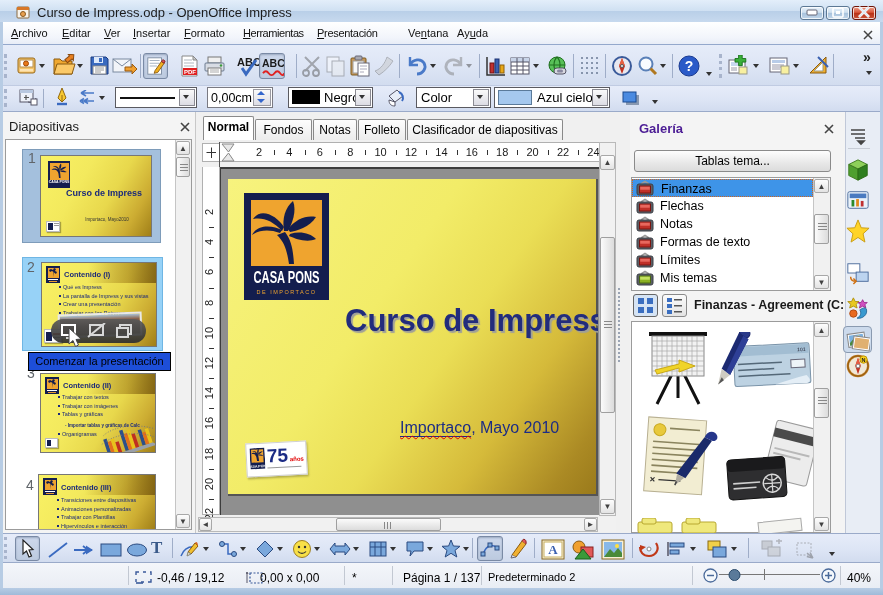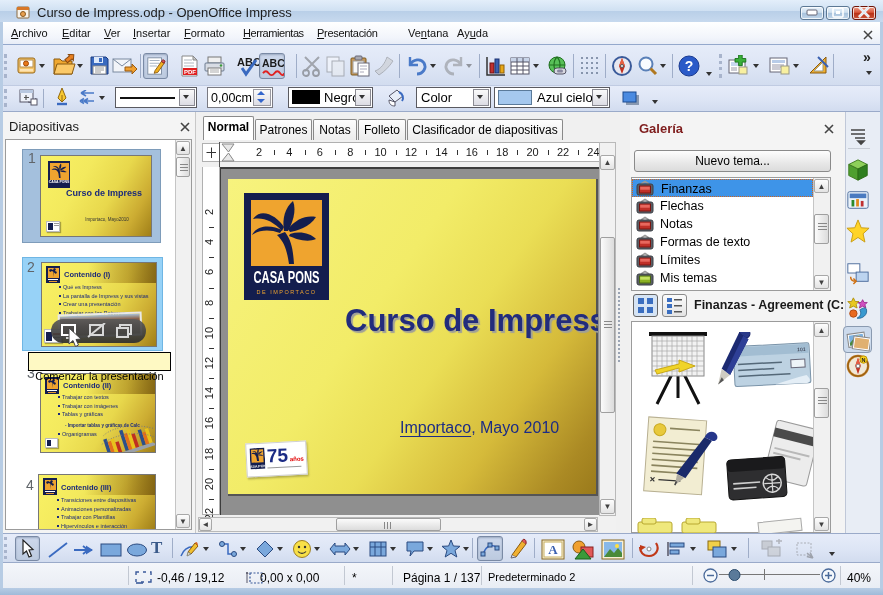--- a/index.html
+++ b/index.html
@@ -51,28 +51,28 @@
 .tab{position:absolute;top:119px;height:21px;background:linear-gradient(#fdfdfd,#ececec);border:1px solid #898989;border-bottom:none;font-size:12px;text-align:center;padding-top:3px;border-radius:2px 2px 0 0}
 #tab-normal{top:116px;height:24px;background:#fff;font-weight:bold;z-index:2}
 #hruler{left:220px;top:142px;width:380px;height:20px;background:#fff;border:1px solid #b0b0b0;border-left:none}
 #vruler{left:202px;top:167px;width:18px;height:348px;background:#fff;border:1px solid #b0b0b0;border-top:none}
 #rcorner{left:202px;top:143px;width:18px;height:19px;background:#fff;border:1px solid #b0b0b0}
 .rnum{position:absolute;font-size:11px;color:#1a1a1a}
 #canvas{left:220px;top:167px;width:380px;height:348px;background:#8f8f8f;border-top:2px solid #3c3c3c;border-left:1px solid #3c3c3c}
 #slide{left:228px;top:179px;width:370px;height:317px;background:linear-gradient(125deg,#f7f37e 0%,#f2ec68 40%,#eade55 58%,#d5ba3a 76%,#ab8a24 92%,#9a7a1b 100%);border-right:2px solid #555;border-bottom:2px solid #555}
 #slide-title{left:345px;top:303px;font-size:31px;font-weight:bold;color:#222c7c;text-shadow:2px 2px 1px #a0a097;white-space:nowrap;width:253px;overflow:hidden}
 #slide-sub{left:400px;top:419px;font-size:16px;color:#1c2c85;white-space:nowrap}
-#slide-sub .wavy{text-decoration-style:wavy;text-decoration-color:#e00000;text-decoration-thickness:1px;text-underline-offset:2px}
+#slide-sub .wavy{text-decoration:underline;text-decoration-style:wavy;text-decoration-color:#e00000;text-decoration-thickness:1px;text-underline-offset:2px}
 
 .sb{background:#f1f1f1;border:1px solid #b9b9b9}
 .sbtn{position:absolute;background:linear-gradient(#fdfdfd,#e3e3e3);border:1px solid #a8a8a8;border-radius:2px;display:flex;align-items:center;justify-content:center;font-size:8px;color:#404040}
 .sthumb{position:absolute;background:linear-gradient(90deg,#fbfbfb,#dcdcdc);border:1px solid #9f9f9f;border-radius:2px}
 .sthumbh{position:absolute;background:linear-gradient(#fbfbfb,#dcdcdc);border:1px solid #9f9f9f;border-radius:2px}
 
-#gal-title{left:639px;top:121px;font-size:13px;font-weight:bold;color:#7f1d1d}
+#gal-title{left:639px;top:121px;font-size:13px;font-weight:bold;color:#4c1d95}
 #gal-btn{left:634px;top:150px;width:197px;height:22px;background:linear-gradient(#fdfdfd,#e8e8e8 60%,#dcdcdc);border:1px solid #8a8a8a;border-radius:3px;text-align:center;padding-top:3px;font-size:12px}
 #gal-list{left:631px;top:177px;width:200px;height:114px;background:#fff;border:1px solid #9b9b9b}
 .gal-row{position:absolute;left:632px;width:181px;height:18px;font-size:12.5px;color:#000;padding:2px 0 0 28px}
 #gal-label{left:694px;top:298px;font-size:12.5px;font-weight:bold;color:#1a1a1a;white-space:nowrap}
 .toggle{position:absolute;width:25px;height:23px;border:1px solid #8a8a8a;border-radius:3px}
 #gal-prev{left:631px;top:321px;width:200px;height:212px;background:#fff;border:1px solid #9b9b9b}
 
 .sico{position:absolute;left:846px;width:24px;height:24px}
 
 #drawbar{left:3px;top:533px;width:877px;height:30px;border-top:1px solid #9aaac9;border-bottom:1px solid #9aaac9}
@@ -475,31 +475,31 @@
     <svg class="abs" style="left:2px;top:2px" width="10" height="9" viewBox="0 0 10 9">
         <path d="M5 9 L5.5 4 L4 3 L2 4 L1 2 L3 1 L5 2 L6 0 L8 1 L7 3 L9 4 L8 6 L6 4.5 Z" fill="#141e4e"></path>
       </svg>
     <div class="abs" style="left:2px;top:12.5px;width:10px;height:1px;background:#fff"></div>
       <div class="abs" style="left:3px;top:14.5px;width:8px;height:0.8px;background:#e89a30"></div>
   </div>
   <div class="ttitle" style="left:22px;top:8px">Contenido (III)</div>
   <div class="tbul" style="left:18px;top:21px"><span class="sq"></span>Transiciones entre diapositivas<br><span class="sq"></span>Animaciones personalizadas<br><span class="sq"></span>Trabajar con Plantillas<br><span class="sq"></span>Hipervínculos e interacción</div>
 </div>
 
-<div class="abs" style="left:28px;top:352px;width:143px;height:19px;background:#fef9c3;border:1px solid #000;font-size:11px;color:#000;text-align:center;padding-top:17px;z-index:4">Comenzar la presentación</div>
+<div class="abs" style="left:28px;top:352px;width:143px;height:19px;background:#1d4ed8;border:1px solid #000;font-size:11px;color:#000;text-align:center;padding-top:2px;z-index:4">Comenzar la presentación</div>
 
 <div class="abs sb" style="left:175px;top:140px;width:16px;height:389px;border:none;border-left:1px solid #c5c5c5"></div>
 <div class="sbtn" style="left:176px;top:141px;width:14px;height:14px">▲</div>
 <div class="sbtn" style="left:176px;top:514px;width:14px;height:14px">▼</div>
 <div class="sthumb" style="left:176px;top:157px;width:14px;height:20px">
     <div style="position:absolute;left:3px;top:6px;width:8px;height:1px;background:#888;box-shadow:0 3px #888,0 6px #888"></div>
   </div>
 <div class="abs" id="center"></div>
 <div class="tab" id="tab-normal" style="left:203px;width:51px">Normal</div>
-<div class="tab" style="left:255px;width:57px">Patrones</div>
+<div class="tab" style="left:255px;width:57px">Fondos</div>
 <div class="tab" style="left:313px;width:44px">Notas</div>
 <div class="tab" style="left:358px;width:48px">Folleto</div>
 <div class="tab" style="left:407px;width:156px">Clasificador de diapositivas</div>
 <div class="abs" id="rcorner"><svg width="16" height="17">
       <path d="M3.5 8.5 H13 M8.5 3.5 V14" stroke="#333" stroke-width="1"></path>
     </svg></div>
 <div class="abs" id="hruler"></div>
 <svg class="abs" style="left:221px;top:143px" width="14" height="19" viewBox="0 0 14 19">
     <path d="M1 1 H13 L7.5 9 Z M1 18 H13 L7.5 10 Z" fill="#e8e8e8" stroke="#888"></path>
   </svg>
@@ -595,21 +595,21 @@
 <div class="sbtn" style="left:584px;top:518px;width:13px;height:13px">►</div>
 <div class="sthumbh" style="left:336px;top:518px;width:105px;height:13px">
     <div style="position:absolute;left:47px;top:3px;width:1px;height:7px;background:#888;box-shadow:3px 0 #888,6px 0 #888"></div>
   </div>
 <div class="abs" style="left:618px;top:288px;width:3px;height:74px;border-left:2px dotted #9aa4b4"></div>
 <div class="abs" id="rightpanel"></div>
 <div class="abs" id="gal-title">Galería</div>
 <svg class="abs" style="left:823px;top:123px" width="12" height="12" viewBox="0 0 12 12">
     <path d="M2 2 L10 10 M10 2 L2 10" stroke="#444" stroke-width="1.6"></path>
   </svg>
-<div class="abs" id="gal-btn">Nuevo tema...</div>
+<div class="abs" id="gal-btn">Tablas tema...</div>
 <div class="abs" id="gal-list"></div>
 <div class="gal-row" style="top:179px;background:#3e94e8;border:1px dotted #d0641e;width:181px">Finanzas</div>
 <div class="gal-row" style="top:197px">Flechas</div>
 <div class="gal-row" style="top:215px">Notas</div>
 <div class="gal-row" style="top:233px">Formas de texto</div>
 <div class="gal-row" style="top:251px">Límites</div>
 <div class="gal-row" style="top:269px">Mis temas</div>
 <svg class="abs" style="left:636px;top:180px" width="18" height="110" viewBox="0 0 18 110">
  <defs>
   <g id="bc">

